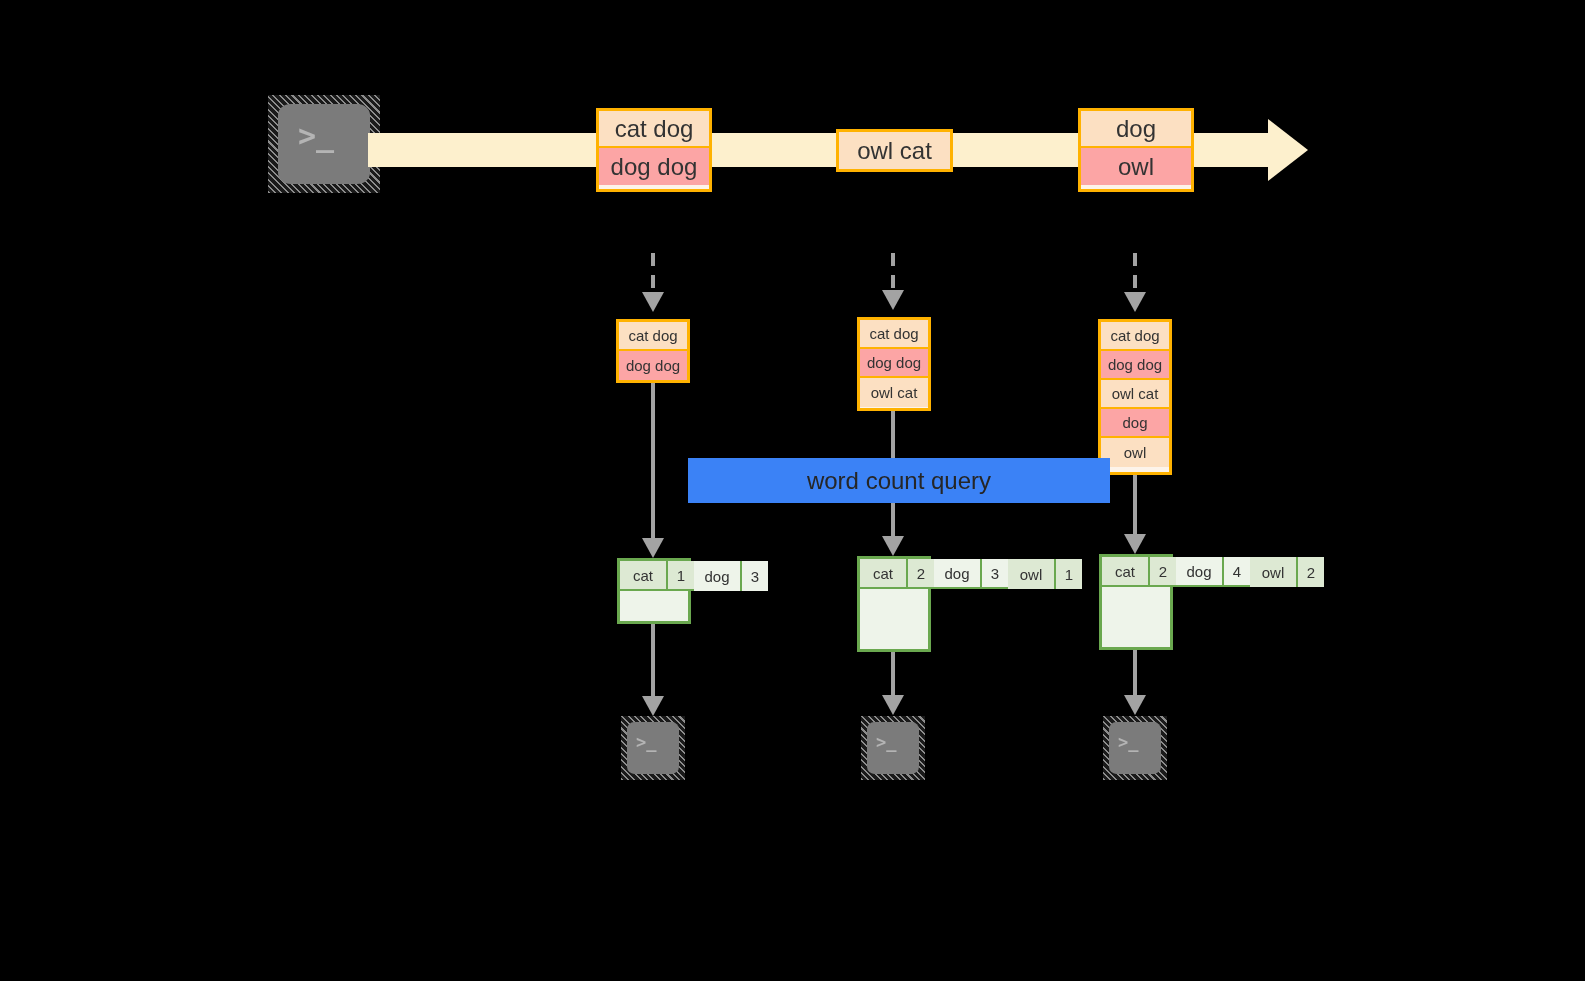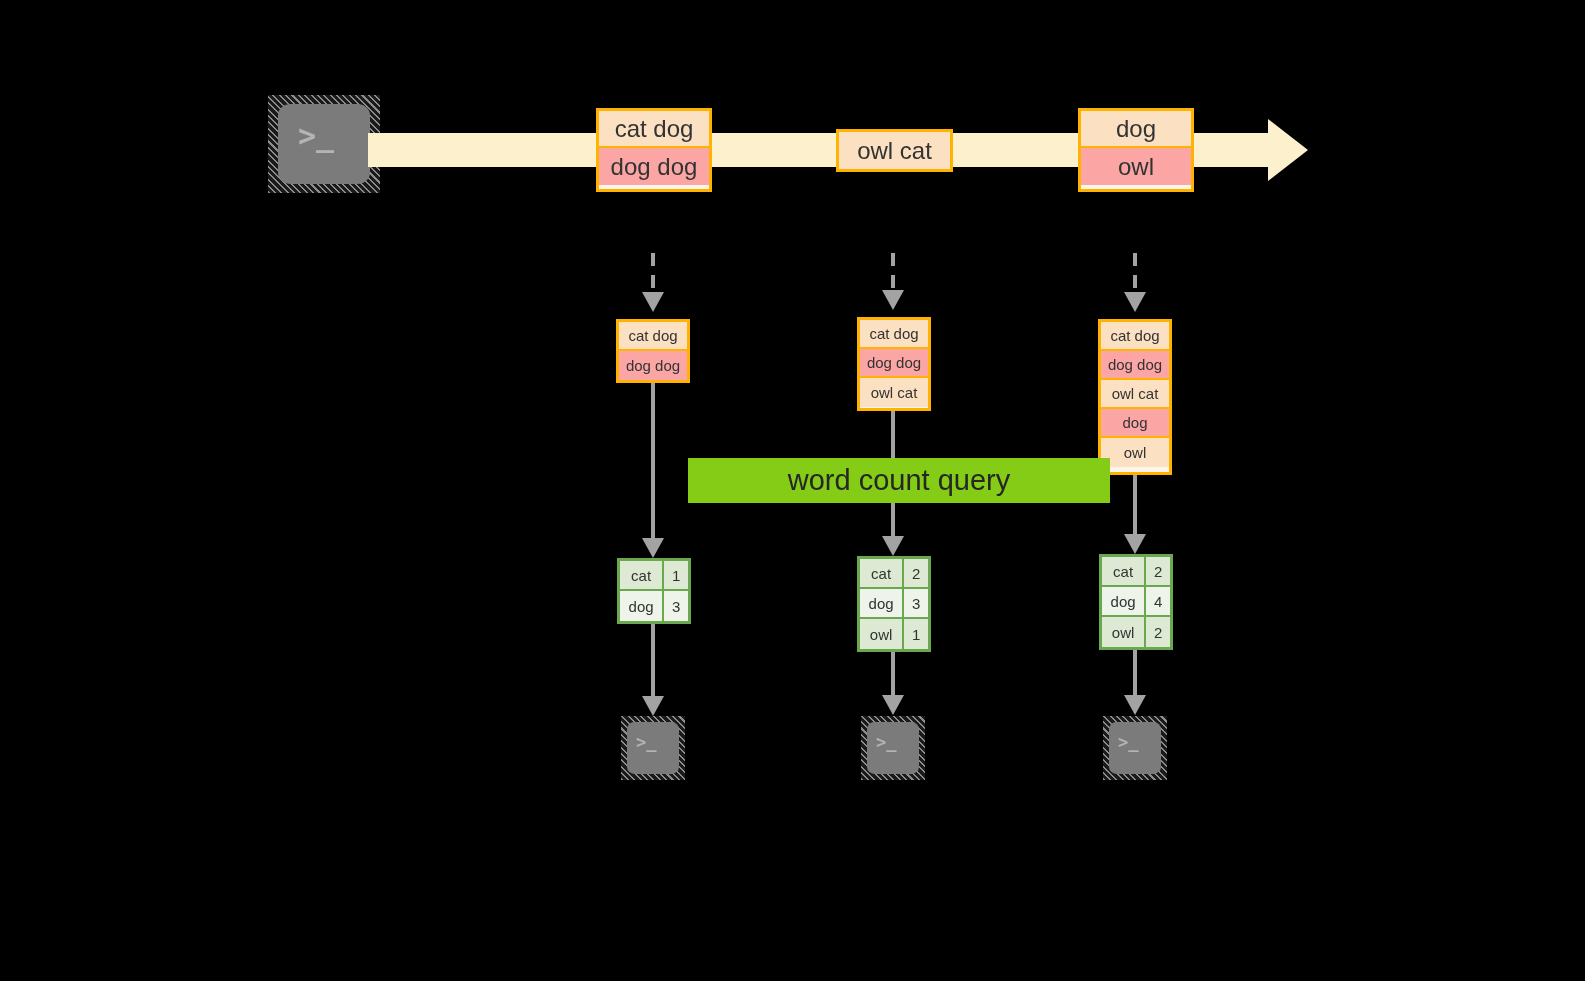--- a/index.html
+++ b/index.html
@@ -83,21 +83,21 @@
 
   .rec.big .rec-row { font-size: 24px; height: 37px; }
   .rec.small .rec-row { font-size: 15px; height: 29px; }
 
   
   .tbl {
     position: absolute;
     box-sizing: border-box;
     border: 3px solid #6aa84f;
     display: flex;
-    flex-direction: column;
+    flex-direction: row;
     background: #eef4ea;
   }
   .tbl-row {
     display: flex;
     box-sizing: border-box;
     height: 30px;
     border-bottom: 2px solid #6aa84f;
     background: #eef4ea;
   }
   .tbl-row:last-child { border-bottom: none; }
@@ -134,26 +134,26 @@
     position: absolute;
     width: 0; height: 0;
     border-left: 11px solid transparent;
     border-right: 11px solid transparent;
     border-top: 20px solid #a3a3a3;
   }
 
   
   .query-label {
     position: absolute;
-    background: #84cc16;
+    background: #3b82f6;
     color: #262626;
     display: flex;
     align-items: center;
     justify-content: center;
-    font-size: 29px;
+    font-size: 24px;
     white-space: nowrap;
   }
 </style>
 </head>
 <body>
 
 <div id="canvas">
 
   <div class="terminal" style="left:268px; top:95px; width:112px; height:98px;">
     <div class="hatch"></div>

